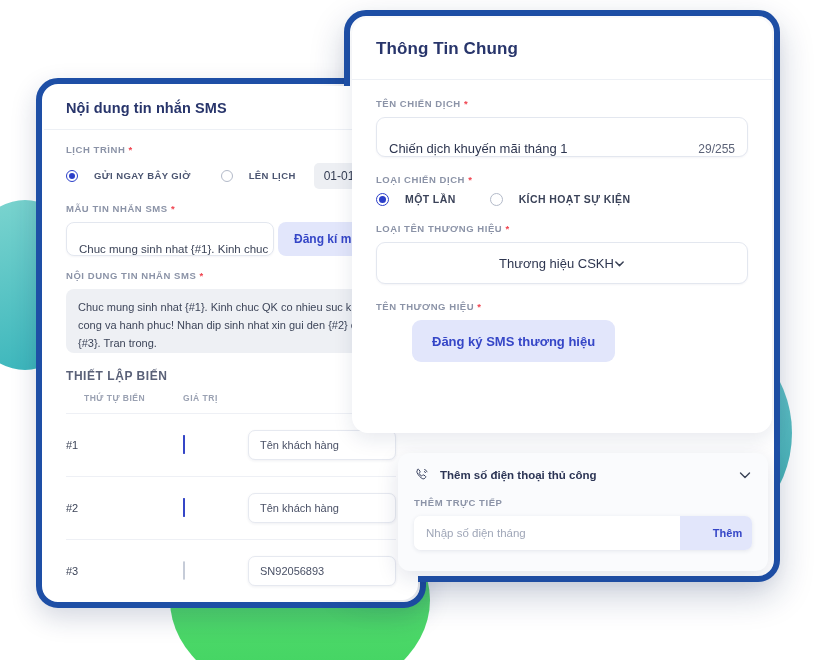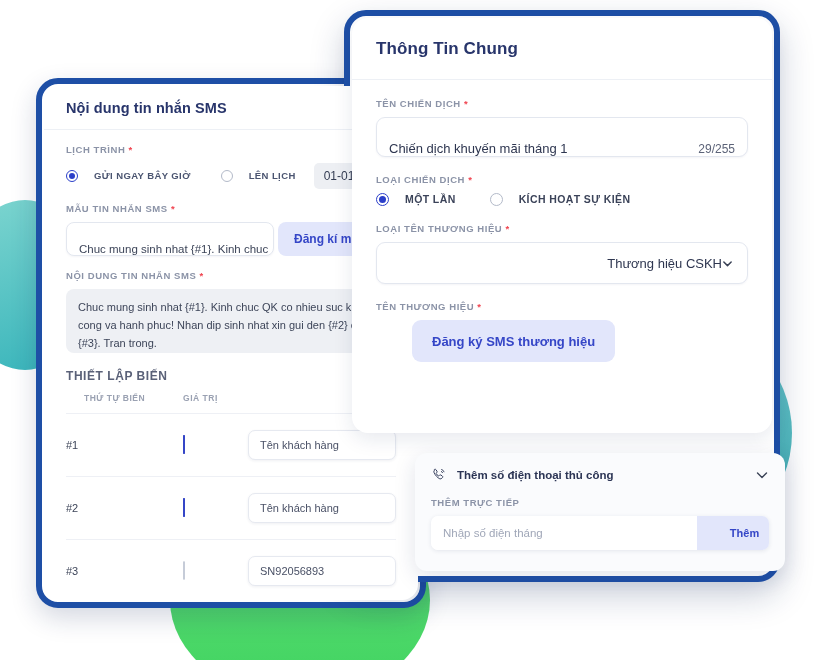--- a/index.html
+++ b/index.html
@@ -186,39 +186,39 @@
   .counter { font-size: 12px; color: #5c6378; }
 
   #campaign-type-radios { gap: 34px; margin-bottom: 17px; }
   #campaign-type-radios .radio { width: 13px; height: 13px; }
   #campaign-type-radios .radio.on::after { width: 7px; height: 7px; left: 2px; top: 2px; }
   #campaign-type-radios .radio-label { font-size: 10.5px; color: #3b4359; }
 
   .select {
     border: 1px solid #e3e7ef; border-radius: 9px; background: #fff;
     height: 42px; display: flex; align-items: center;
-    justify-content: flex-end; padding: 0 14px;
+    justify-content: center; padding: 0 14px;
     font-size: 13px; color: #2e3650;
     box-shadow: 0 1px 2px rgba(30,45,90,.05);
     cursor: pointer;
   }
   #brand-type-select { margin-bottom: 17px; }
   .chev { width: 11px; height: 11px; flex-shrink: 0; }
 
   .brand-row { display: flex; align-items: center; gap: 14px; }
   #brand-name-select { width: 178px; }
   #register-brand-sms-button {
     height: 42px; padding: 0 20px; font-size: 13px;
     border-radius: 9px; background: #e2e6fb; color: #3546c7; margin-left: 36px;
   }
 
   
   #phone-panel {
     position: absolute;
-    left: 415px; top: 453px; width: 370px; height: 118px;
+    left: 398px; top: 453px; width: 370px; height: 118px;
     background: #fafbfd; border-radius: 12px;
     box-shadow: 0 6px 22px rgba(20,40,90,.13);
     overflow: hidden;
   }
   #phone-panel-header {
     height: 44px; display: flex; align-items: center;
     padding: 0 16px; gap: 10px;
   }
   #phone-panel-title {
     font-size: 11.5px; font-weight: bold; color: #2c3555; flex: 1;

